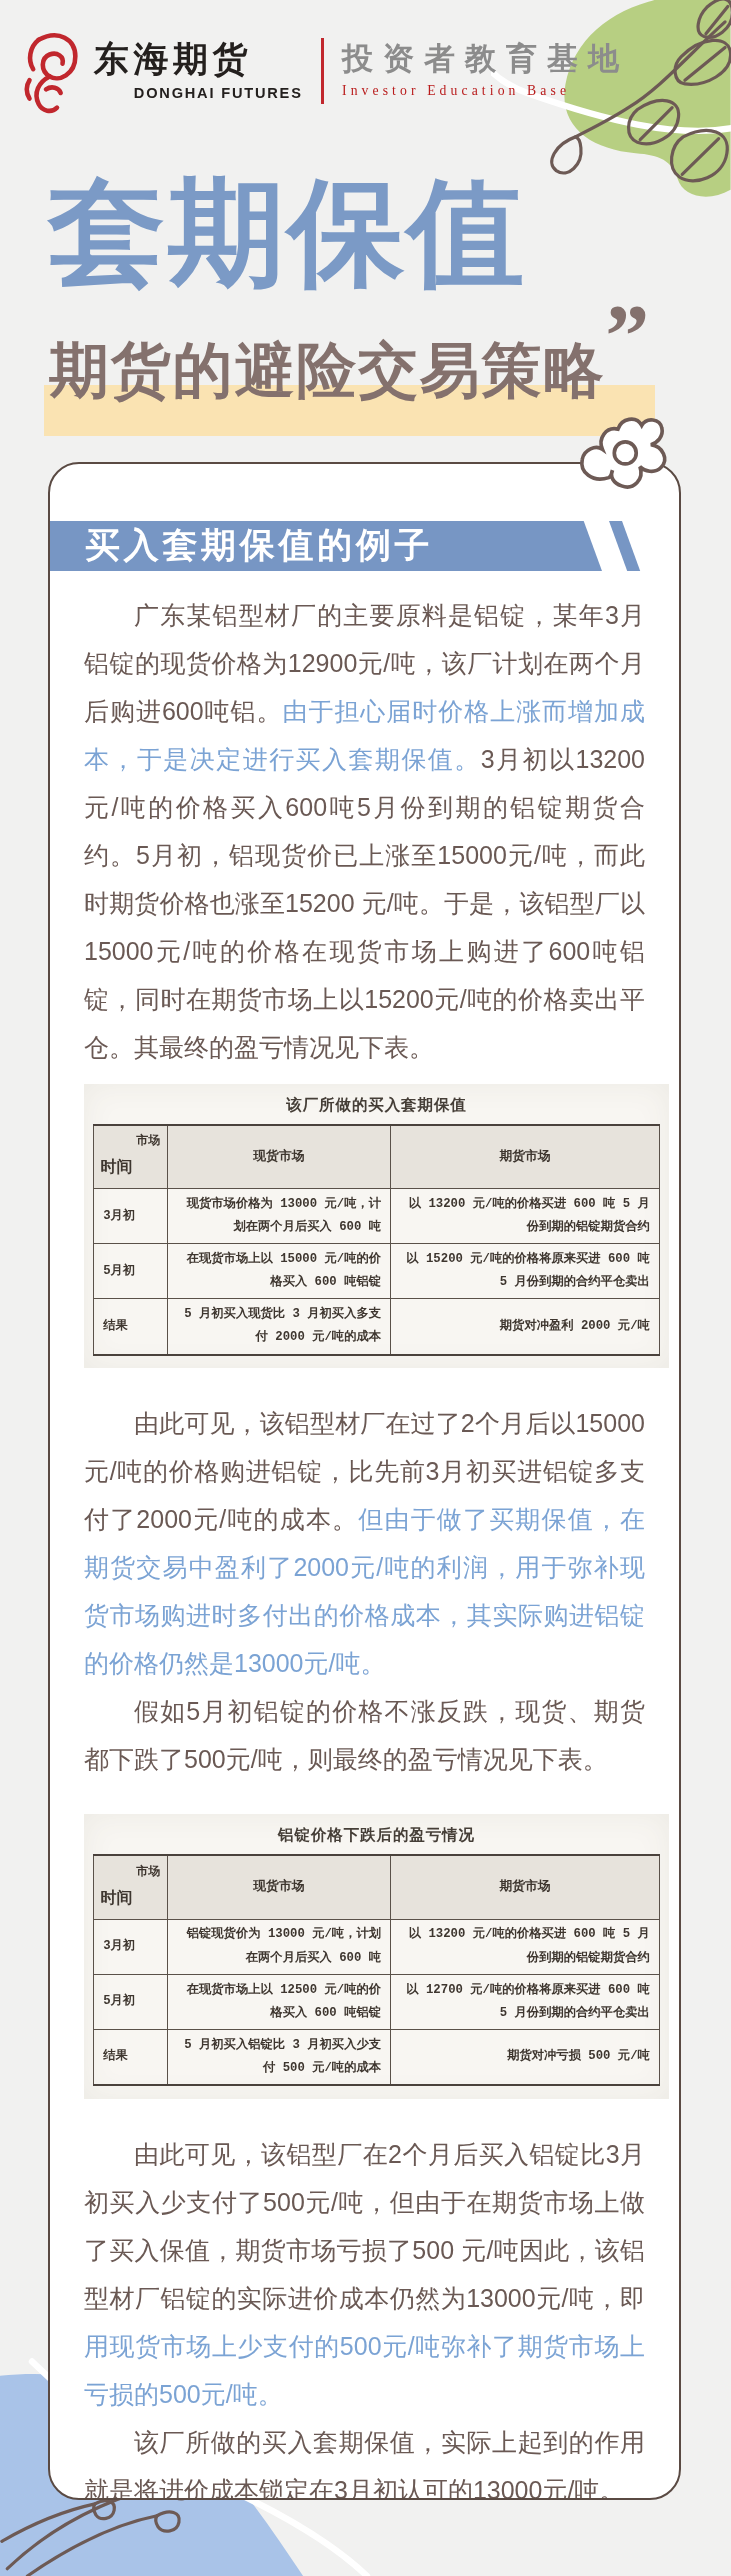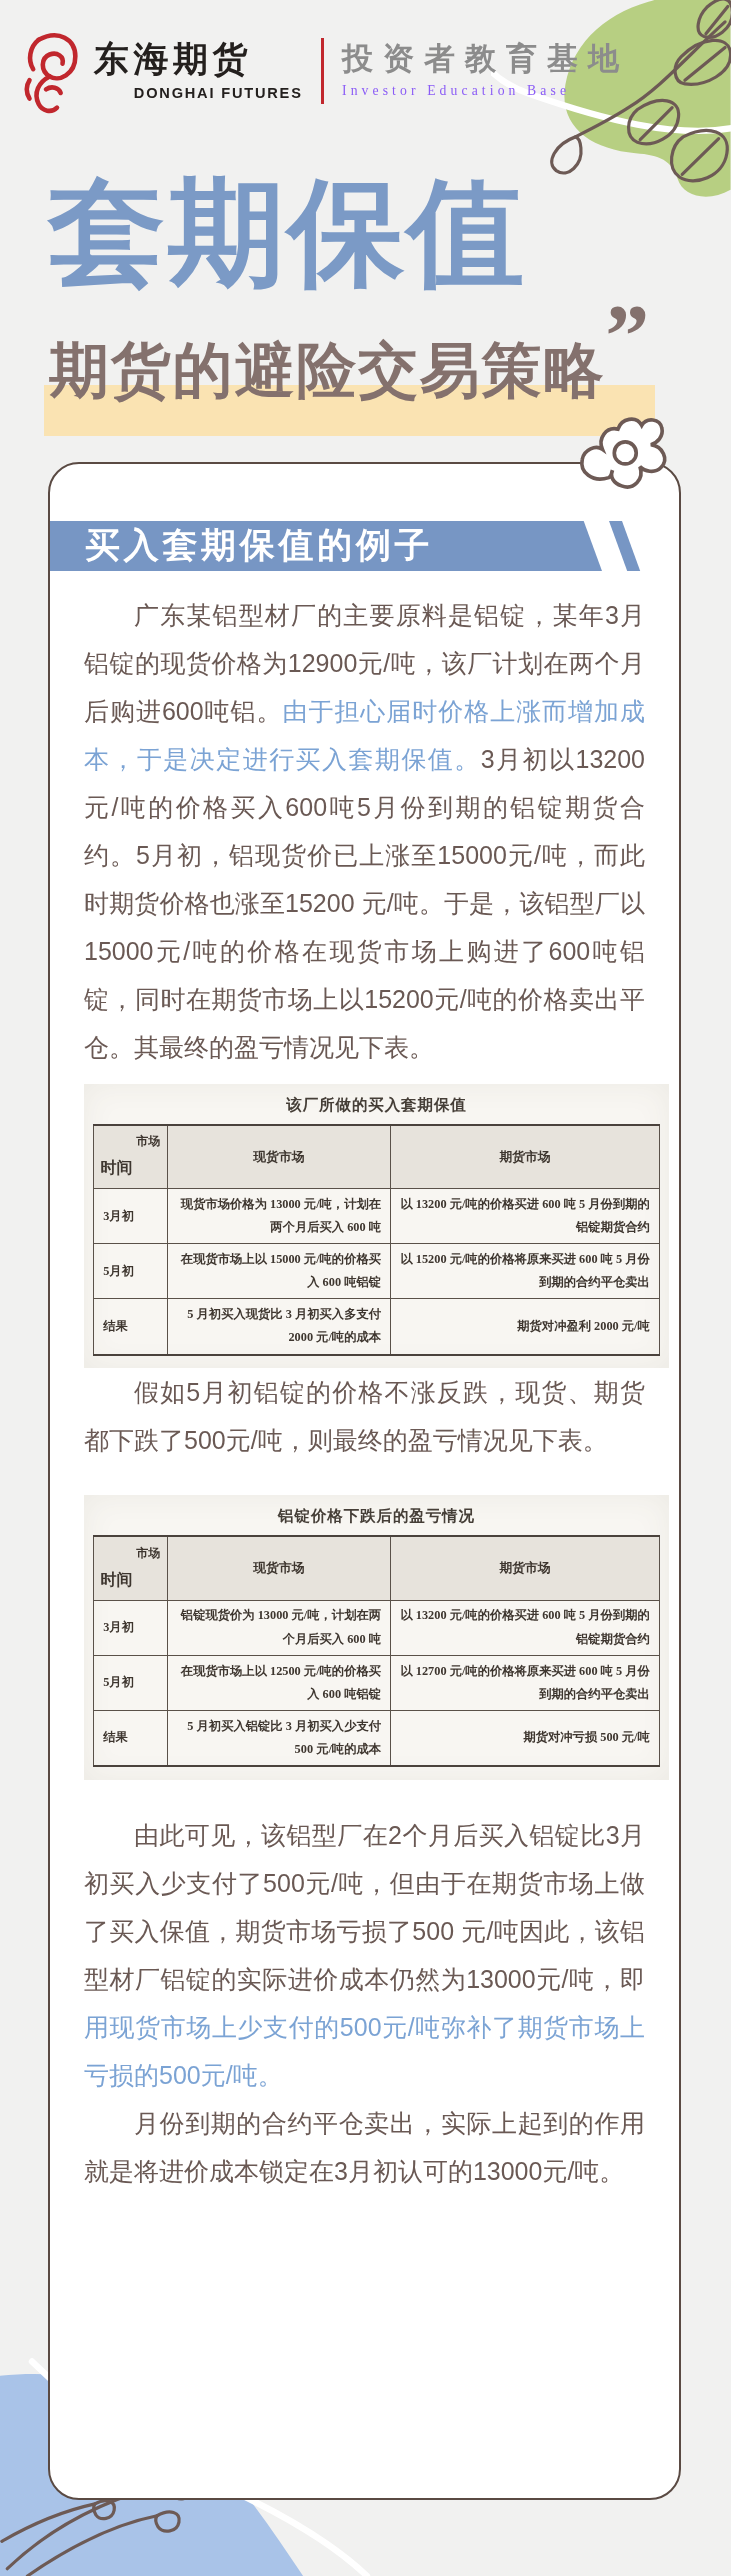--- a/index.html
+++ b/index.html
@@ -13,21 +13,21 @@
   #green-deco{top:0;right:0;}
   #flower-deco{left:574px;top:408px;z-index:6;}
   #bottom-deco{left:0;bottom:0;}
   
   .brand{position:absolute;top:27.4px;left:22px;display:flex;align-items:center;z-index:3;}
   .brand-text{margin-left:12.8px;}
   .brand-cn{font-family:"Liberation Serif","DejaVu Serif",serif;font-weight:bold;font-size:35px;color:#24201e;letter-spacing:4.6px;line-height:1;}
   .brand-en{font-weight:bold;font-size:14.6px;color:#24201e;letter-spacing:1.8px;margin-top:7.3px;padding-left:40px;}
   .brand-divider{width:2.7px;height:66px;background:#c1272d;margin:0 18.3px;}
   .edu-cn{font-family:"Liberation Serif","DejaVu Serif",serif;font-weight:600;font-size:31px;color:#8c8c8c;letter-spacing:10px;line-height:1;}
-  .edu-en{font-family:"Liberation Serif","DejaVu Serif",serif;font-size:13.7px;color:#8b5cf6;letter-spacing:4.1px;margin-top:9.1px;}
+  .edu-en{font-family:"Liberation Serif","DejaVu Serif",serif;font-size:13.7px;color:#b91c1c;letter-spacing:4.1px;margin-top:9.1px;}
   
   .hero-title{
     position:absolute;left:48px;top:170px;z-index:3;
     font-family:"Liberation Serif","DejaVu Serif",serif;font-weight:bold;
     font-size:117px;line-height:1.1;color:#7b9ac6;letter-spacing:2.7px;white-space:nowrap;
   }
   .hero-highlight{position:absolute;left:44px;top:385px;width:611px;height:51px;background:#fae3b2;z-index:2;}
   .hero-subtitle{
     position:absolute;left:49px;top:331px;z-index:3;
     font-family:"Liberation Serif","DejaVu Serif",serif;font-weight:bold;
@@ -67,21 +67,21 @@
     background:#f8f6f2;padding:9.1px 9.1px 12.8px;
     box-shadow:inset 0 0 31px rgba(90,80,60,0.07);
   }
   .scan.second{margin-top:31px;}
   .scan-caption{
     text-align:center;font-family:"Liberation Serif","DejaVu Serif",serif;
     font-weight:bold;font-size:15.5px;color:#453e37;letter-spacing:0.9px;margin:1.8px 0 8.2px;
   }
   table.hedge{
     width:100%;border-collapse:collapse;table-layout:fixed;
-    font-family:Liberation Serif, serif;font-weight:bold;
+    font-family:Liberation Mono, monospace;font-weight:bold;
     font-size:12.3px;color:#3e362f;
     border-top:2.7px solid #4a423c;border-bottom:2.7px solid #4a423c;
   }
   table.hedge td,table.hedge th{border:0.9px solid #5a5149;padding:3.7px 9.1px;line-height:1.9;}
   table.hedge thead th{background:#e7e3dc;height:55px;font-size:12.8px;}
   .col-time{width:13%;}
   .col-spot{width:39.5%;}
   .col-fut{width:47.5%;}
   th.corner{
     position:relative;padding:0;
@@ -204,20 +204,21 @@
         </tr>
         <tr>
           <td class="time-cell">结果</td>
           <td class="body-cell">5 月初买入现货比 3 月初买入多支付 2000 元/吨的成本</td>
           <td class="body-cell">期货对冲盈利 2000 元/吨</td>
         </tr>
       </tbody>
     </table>
   </div>
 
+  <p class="para mt-para"><span>由此可见，该铝型材厂在过了2个月后以15000元/吨的价格购进铝锭，比先前3月初买进铝锭多支付了2000元/吨的成本。</span><span class="blue">但由于做了买期保值，在期货交易中盈利了2000元/吨的利润，用于弥补现货市场购进时多付出的价格成本，其实际购进铝锭的价格仍然是13000元/吨。</span></p>
 
   <p class="para"><span>假如5月初铝锭的价格不涨反跌，现货、期货都下跌了500元/吨，则最终的盈亏情况见下表。</span></p>
 
   <div class="scan second">
     <div class="scan-caption">铝锭价格下跌后的盈亏情况</div>
     <table class="hedge">
       <colgroup>
           <col class="col-time">
           <col class="col-spot">
           <col class="col-fut">
@@ -247,16 +248,16 @@
           <td class="time-cell">结果</td>
           <td class="body-cell">5 月初买入铝锭比 3 月初买入少支付 500 元/吨的成本</td>
           <td class="body-cell">期货对冲亏损 500 元/吨</td>
         </tr>
       </tbody>
     </table>
   </div>
 
   <p class="para mt-para"><span>由此可见，该铝型厂在2个月后买入铝锭比3月初买入少支付了500元/吨，但由于在期货市场上做了买入保值，期货市场亏损了500 元/吨因此，该铝型材厂铝锭的实际进价成本仍然为13000元/吨，即</span><span class="blue">用现货市场上少支付的500元/吨弥补了期货市场上亏损的500元/吨。</span></p>
 
-  <p class="para"><span>月份到期的合约平仓卖出，实际上起到的作用就是将进价成本锁定在3月初认可的13000元/吨。</span></p>
+  <p class="para"><span>该厂所做的买入套期保值，实际上起到的作用就是将进价成本锁定在3月初认可的13000元/吨。</span></p>
 
 </div>
 
 
 </body></html>

